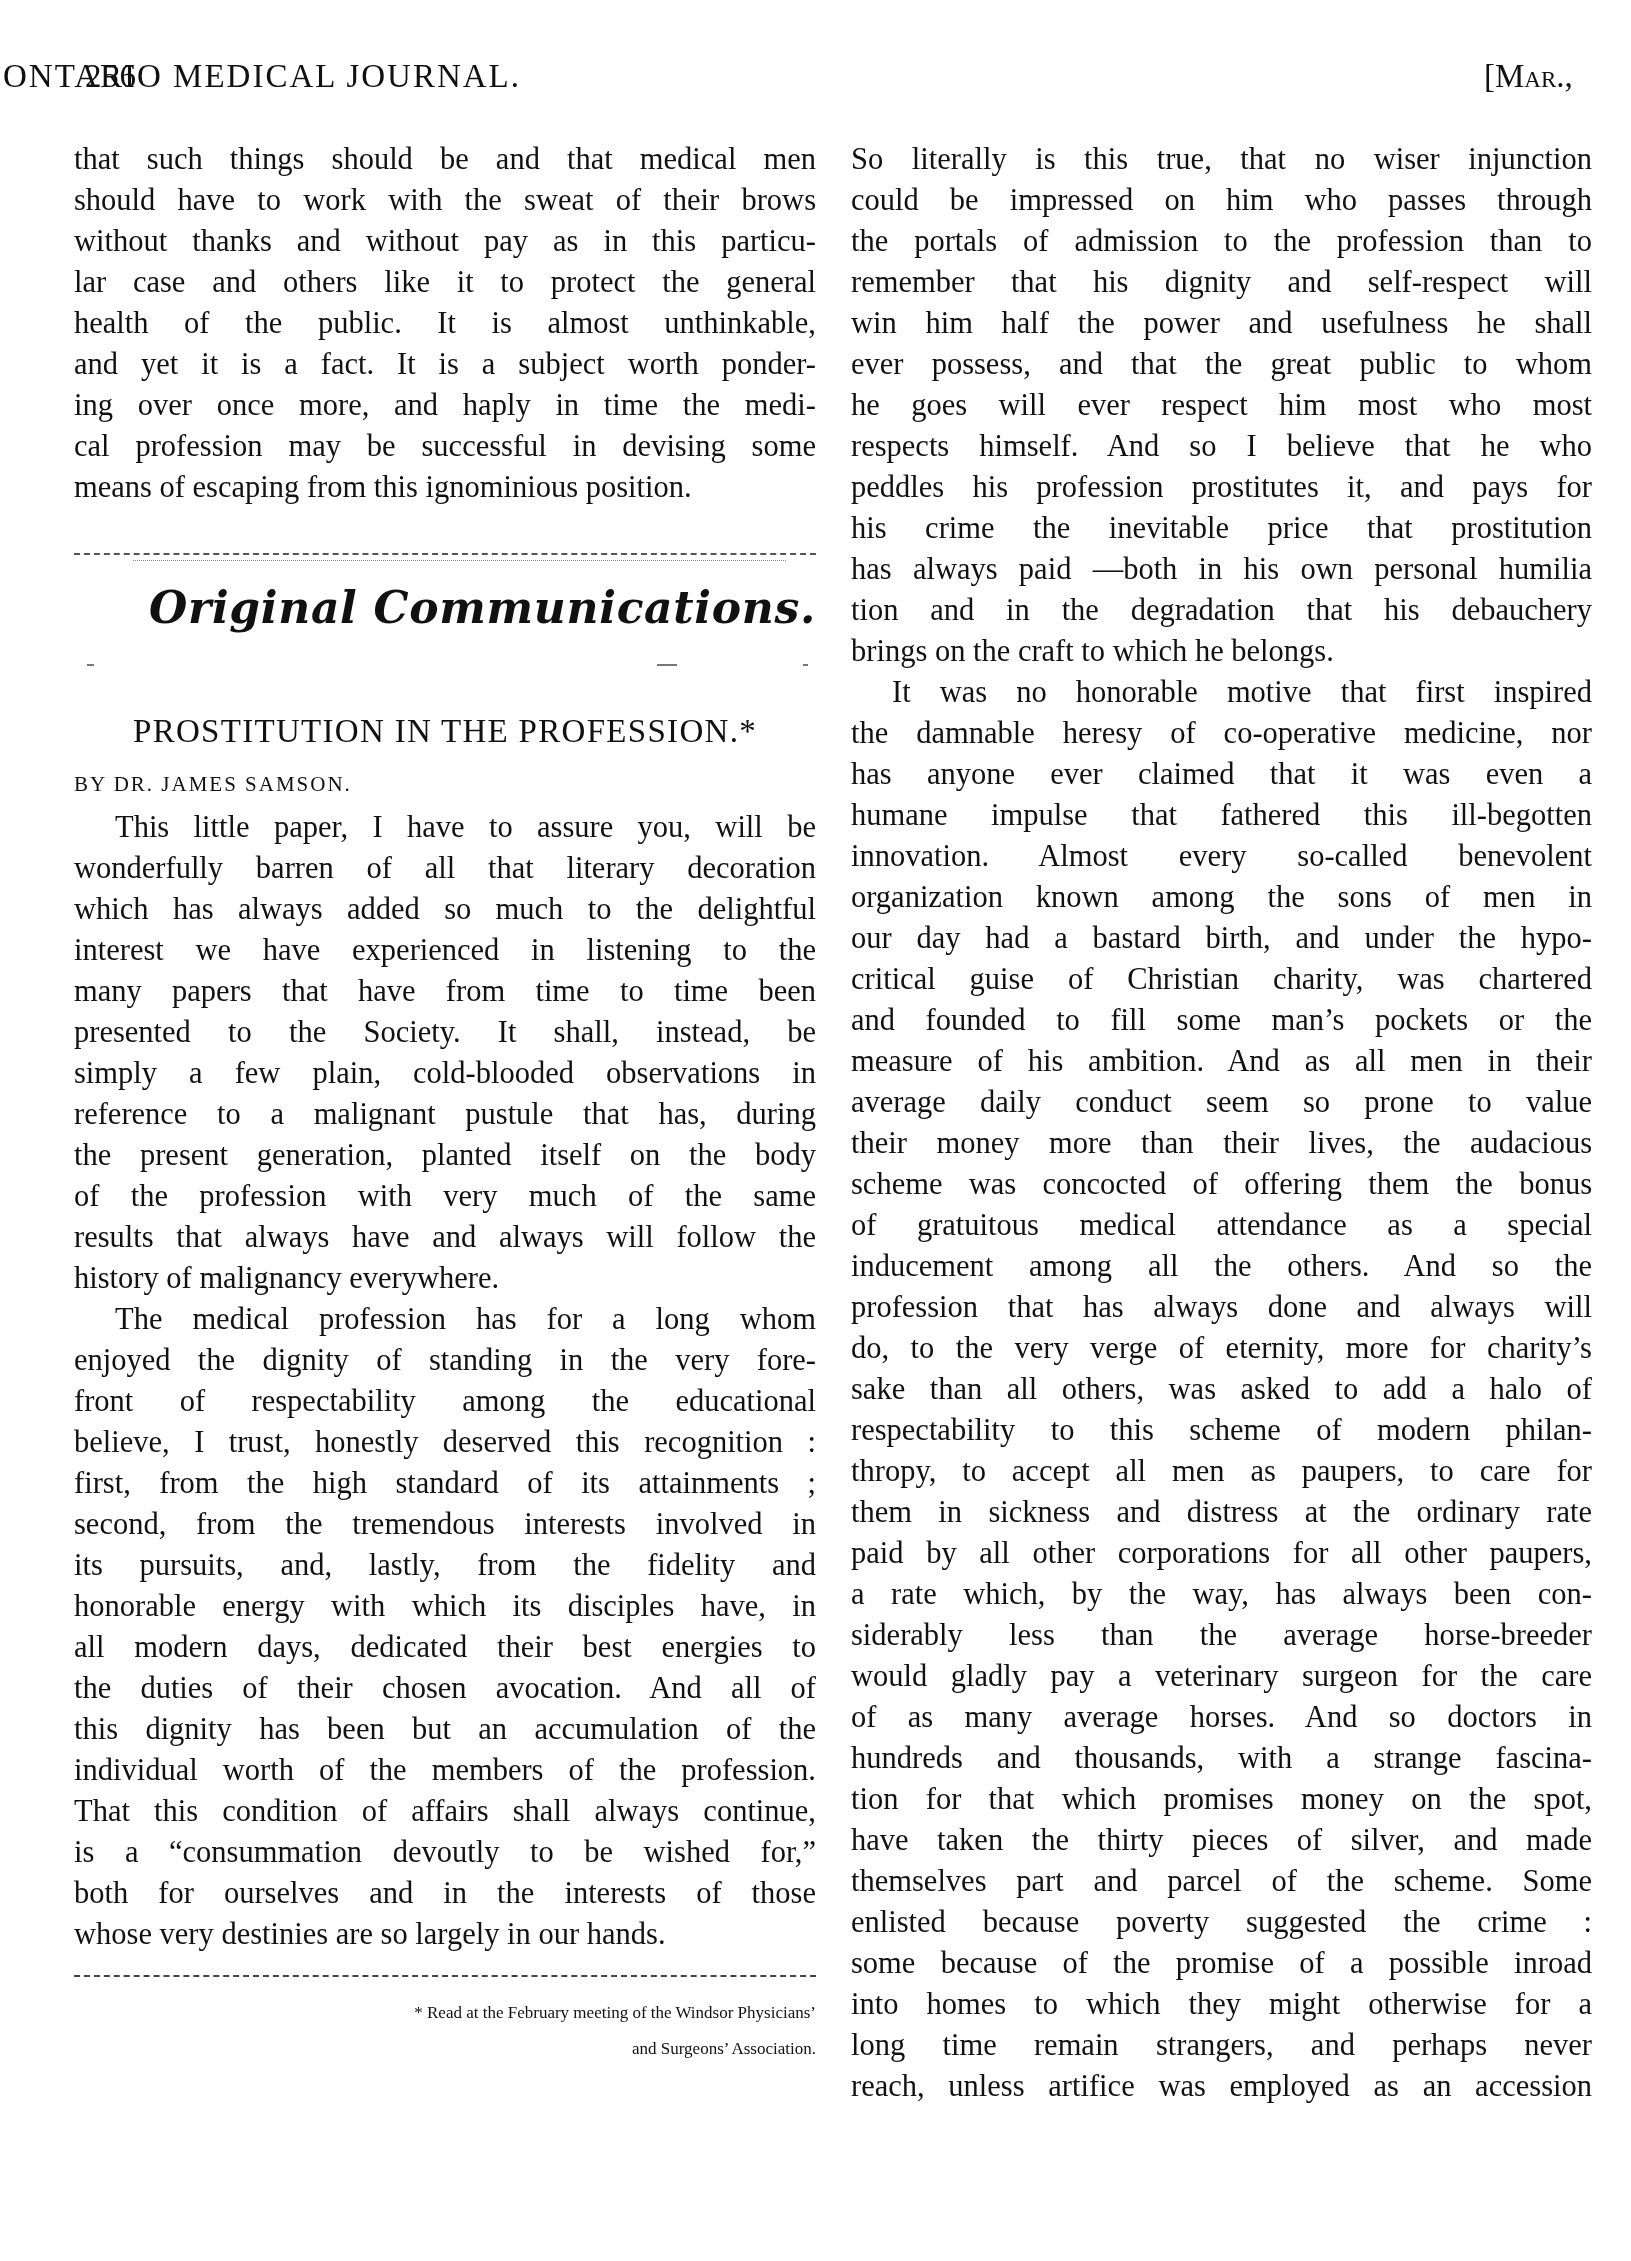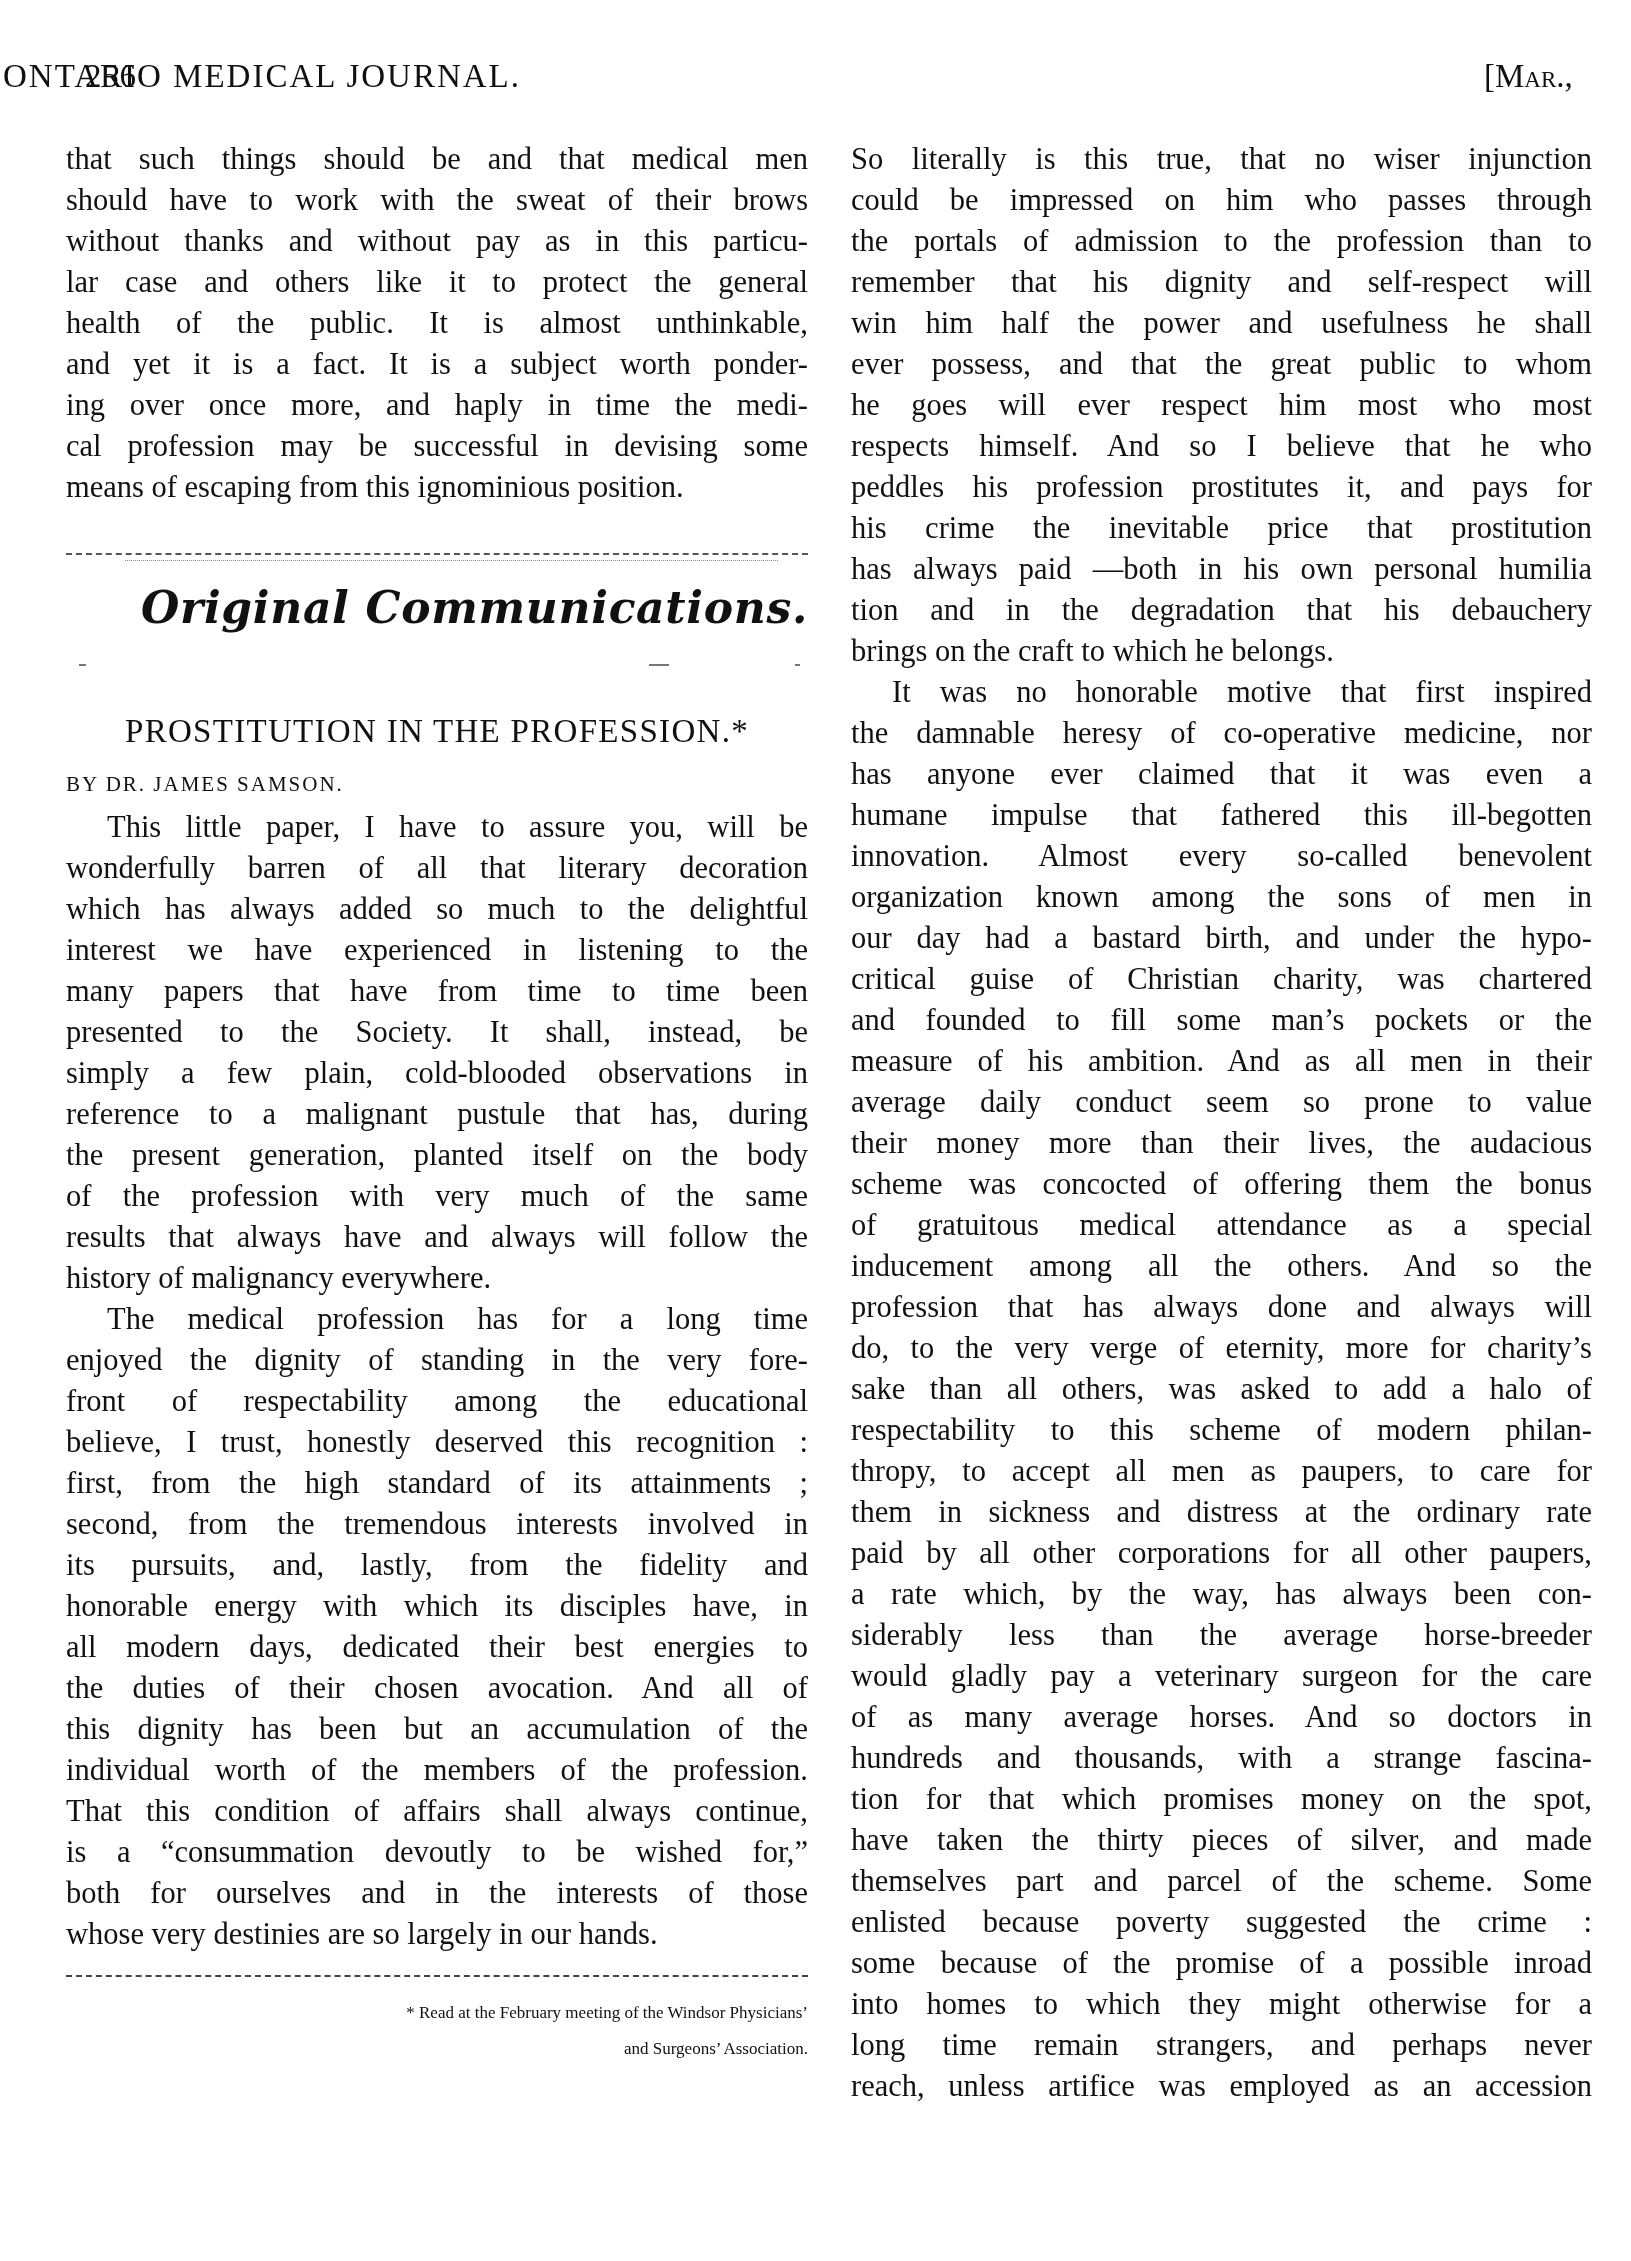--- a/index.html
+++ b/index.html
@@ -5,21 +5,21 @@
   html, body { margin: 0; padding: 0; background: #ffffff; }
   body {
     width: 1632px; height: 2261px; position: relative; overflow: hidden;
     font-family: "Liberation Serif", "DejaVu Serif", serif; color: #111111;
   }
   .header { position: absolute; top: 58px; left: 0; width: 1632px; height: 53px; padding-left: 10px; }
   .page-num { position: absolute; left: 85px; top: 0; font-size: 33px; letter-spacing: 0.7px; }
   .journal-title { position: absolute; left: 3px; width: 1632px; top: 0; text-align: left; font-size: 33px; letter-spacing: 2px; }
   .issue-month { position: absolute; left: 1484px; top: 0; font-size: 33px; font-variant: small-caps; }
   .col { position: absolute; top: 139px; }
-  .col.left { left: 66px; width: 742px; }
+  .col.left { left: 74px; width: 742px; }
   .col.right { left: 851px; width: 741px; }
   .line {
     display: block; height: 41px; line-height: 41px; font-size: 30.5px; white-space: nowrap;
     text-align: justify; text-align-last: justify;
   }
   .line.last { text-align-last: left; }
   .line.indent { padding-left: 41px; }
   .rule { position: relative; height: 26.5px; }
   .rule::before {
     content: ""; position: absolute; left: 0; right: 0; top: 12px; border-top: 2px dashed #555;
@@ -84,21 +84,21 @@
       <span class="line">many papers that have from time to time been</span>
       <span class="line">presented to the Society. It shall, instead, be</span>
       <span class="line">simply a few plain, cold-blooded observations in</span>
       <span class="line">reference to a malignant pustule that has, during</span>
       <span class="line">the present generation, planted itself on the body</span>
       <span class="line">of the profession with very much of the same</span>
       <span class="line">results that always have and always will follow the</span>
       <span class="line last">history of malignancy everywhere.</span>
     </div>
   <div id="left-p2">
-      <span class="line indent">The medical profession has for a long time</span>
+      <span class="line indent">The medical profession has for a long whom</span>
       <span class="line">enjoyed the dignity of standing in the very fore-</span>
       <span class="line">front of respectability among the educational</span>
       <span class="line">believe, I trust, honestly deserved this recognition :</span>
       <span class="line">first, from the high standard of its attainments ;</span>
       <span class="line">second, from the tremendous interests involved in</span>
       <span class="line">its pursuits, and, lastly, from the fidelity and</span>
       <span class="line">honorable energy with which its disciples have, in</span>
       <span class="line">all modern days, dedicated their best energies to</span>
       <span class="line">the duties of their chosen avocation. And all of</span>
       <span class="line">this dignity has been but an accumulation of the</span>

